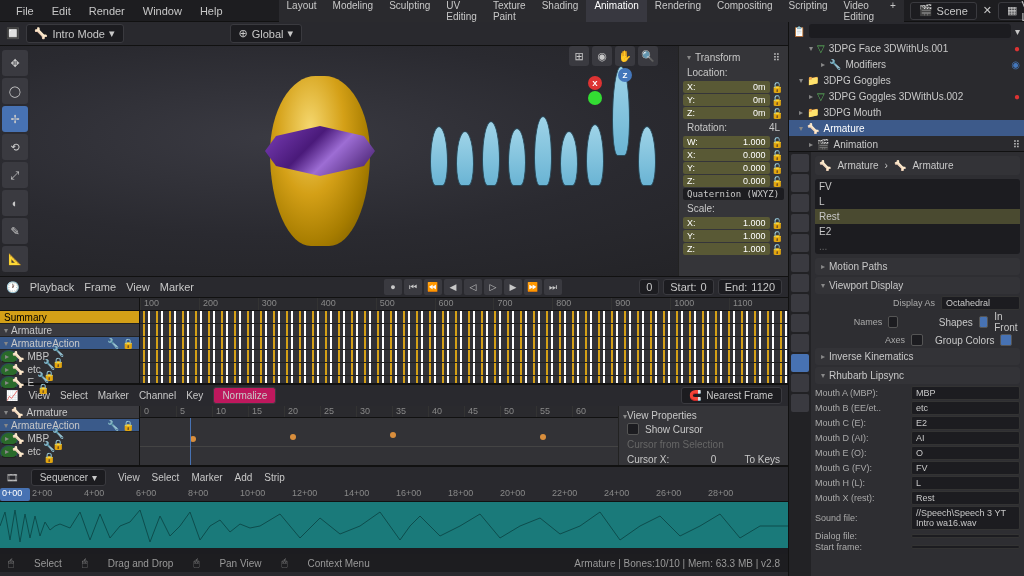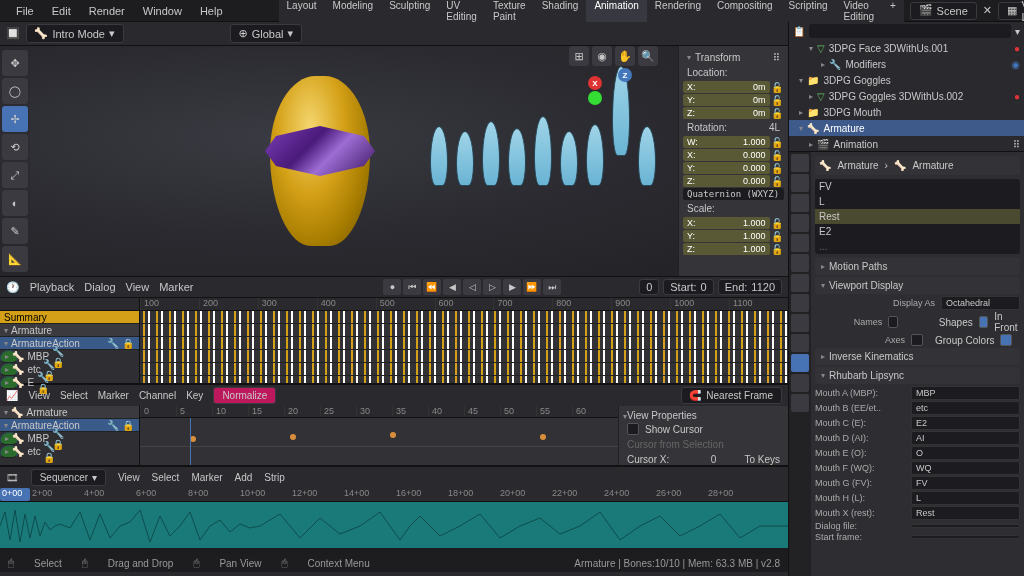--- a/index.html
+++ b/index.html
@@ -261,21 +261,21 @@
               <span>1.000</span>
             </div>
             <span>🔓</span>
           </div>
       </div>
     </div>
 
     <div class="timeline-header">
       <span>🕐</span>
       <span>Playback</span>
-      <span>Dialog</span>
+      <span>Frame</span>
       <span>View</span>
       <span>Marker</span>
       <div class="playback-ctrls">
         <div class="play-btn">●</div>
         <div class="play-btn">⏮</div>
         <div class="play-btn">⏪</div>
         <div class="play-btn">◀</div>
         <div class="play-btn">◁</div>
         <div class="play-btn">▷</div>
         <div class="play-btn">▶</div>
@@ -609,36 +609,36 @@
             </div>
             <div class="prop-field">
               <span class="lbl">Mouth D (AI):</span>
               <div class="val">AI</div>
             </div>
             <div class="prop-field">
               <span class="lbl">Mouth E (O):</span>
               <div class="val">O</div>
             </div>
             <div class="prop-field">
-              <span class="lbl">Mouth F (WQ):</span>
-              <div class="val">WQ</div>
-            </div>
-            <div class="prop-field">
               <span class="lbl">Mouth G (FV):</span>
               <div class="val">FV</div>
             </div>
             <div class="prop-field">
               <span class="lbl">Mouth H (L):</span>
               <div class="val">L</div>
             </div>
             <div class="prop-field">
               <span class="lbl">Mouth X (rest):</span>
               <div class="val">Rest</div>
             </div>
             <div class="prop-field">
+              <span class="lbl">Sound file:</span>
+              <div class="val">//Speech\Speech 3 YT Intro wa16.wav</div>
+            </div>
+            <div class="prop-field">
               <span class="lbl">Dialog file:</span>
               <div class="val"></div>
             </div>
             <div class="prop-field">
               <span class="lbl">Start frame:</span>
               <div class="val"></div>
             </div>
           </div>
       </div>
     </div>

